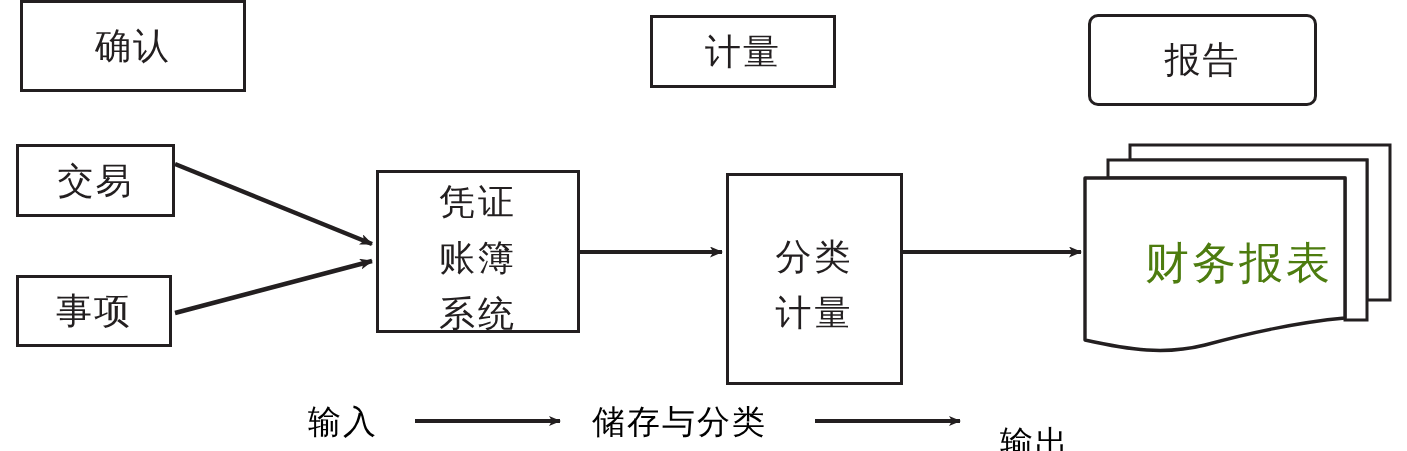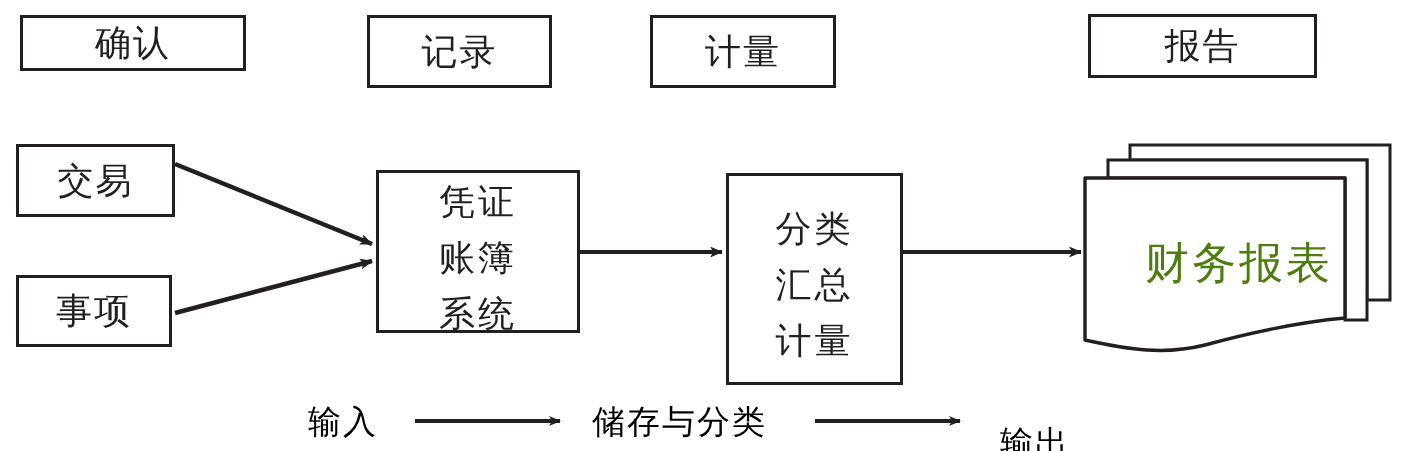--- a/index.html
+++ b/index.html
@@ -83,48 +83,44 @@
     width: 1407px;
     height: 451px;
     pointer-events: none;
   }
 </style>
 </head>
 <body>
 
 <div id="canvas">
 
-  <div class="hdr-box" id="hdr0" style="left: 20px; top: 15px; width: 226px; height: 56px;">
+  <div class="hdr-box" id="hdr0" style="left: 20px; top: 0; width: 226px; height: 92px;">
     <span>确认</span>
-  </div>
-  <div class="hdr-box" id="hdr1" style="left: 367px; top: 15px; width: 185px; height: 73px;">
-    <span>记录</span>
   </div>
   <div class="hdr-box" id="hdr2" style="left: 650px; top: 15px; width: 186px; height: 73px;">
     <span>计量</span>
   </div>
-  <div class="hdr-box" id="hdr3" style="left: 1088px; top: 14px; width: 229px; height: 64px;">
+  <div class="hdr-box" id="hdr3" style="left: 1088px; top: 14px; width: 229px; height: 92px; border-radius: 10px;">
     <span>报告</span>
   </div>
 
   <div class="src-box" id="src0" style="left: 16px; top: 144px; width: 159px; height: 73px;">
     <span>交易</span>
   </div>
   <div class="src-box" id="src1" style="left: 16px; top: 275px; width: 156px; height: 72px;">
     <span>事项</span>
   </div>
 
   <div class="proc-box" id="proc0" style="left: 376px; top: 170px; width: 204px; height: 163px;">
     <span class="proc-line">凭证</span>
     <span class="proc-line">账簿</span>
     <span class="proc-line">系统</span>
   </div>
   <div class="proc-box" id="proc1" style="left: 726px; top: 173px; width: 177px; height: 212px;">
     <span class="proc-line">分类</span>
-    <span class="proc-line">汇总</span>
     <span class="proc-line">计量</span>
   </div>
 
   <svg class="overlay" viewBox="0 0 1407 451">
     <defs>
       <marker id="ah" markerWidth="13" markerHeight="11" refX="12" refY="5.5" orient="auto" markerUnits="userSpaceOnUse">
         <path d="M0,0 L13,5.5 L0,11 L3.2,5.5 Z" fill="#231f20"></path>
       </marker>
       <marker id="ahsm" markerWidth="12" markerHeight="10" refX="11" refY="5" orient="auto" markerUnits="userSpaceOnUse">
         <path d="M0,0 L12,5 L0,10 L3,5 Z" fill="#231f20"></path>

